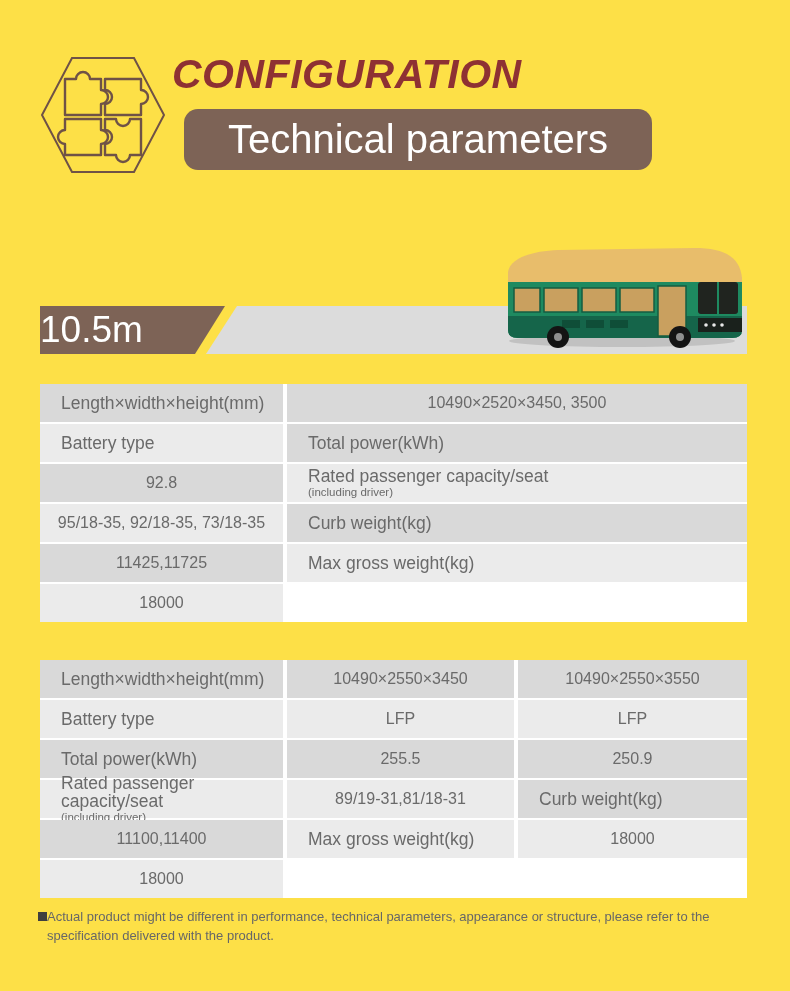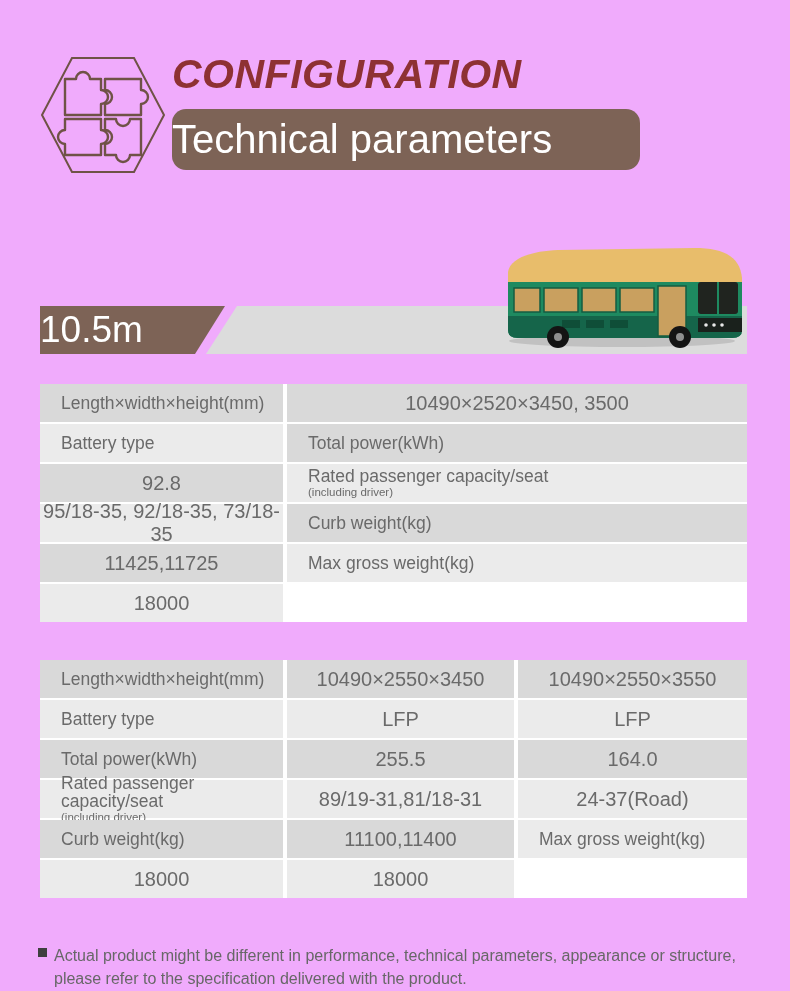--- a/index.html
+++ b/index.html
@@ -1,31 +1,31 @@
 <!DOCTYPE html>
 <html><head>
 <meta charset="utf-8">
 <style>
   * { margin:0; padding:0; box-sizing:border-box; }
   html,body { background:#ffffff; }
   .page {
-    position:relative; width:790px; height:991px; background:#f0abfc;
+    position:relative; width:790px; height:991px; background:#fde047;
     font-family:"Liberation Sans", sans-serif; overflow:hidden;
   }
   
   .hex-wrap { position:absolute; left:40px; top:56px; width:126px; height:118px; }
   .cfg-title {
     position:absolute; left:172px; top:53px;
     font-size:41px; line-height:1.05; font-weight:bold; font-style:italic;
     color:#8e3133; letter-spacing:0.5px; white-space:nowrap;
   }
   .pill {
-    position:absolute; left:172px; top:109px; width:468px; height:61px;
+    position:absolute; left:184px; top:109px; width:468px; height:61px;
     background:#7d6356; border-radius:14px;
-    display:flex; align-items:center; 
+    display:flex; align-items:center; justify-content:center;
     color:#ffffff; font-size:40px; white-space:nowrap;
   }
   
   .band-gray {
     position:absolute; left:206px; top:306px; width:541px; height:48px;
     background:#dcdcdc;
     clip-path:polygon(31px 0, 100% 0, 100% 100%, 0 100%);
   }
   .size-badge {
     position:absolute; left:40px; top:306px; width:185px; height:48px;
@@ -41,25 +41,25 @@
     background:#ffffff;
   }
   .t1 { top:384px; grid-template-columns:243px 1fr; }
   .t2 { top:660px; grid-template-columns:243px 227px 1fr; }
   .cell { display:flex; align-items:center; color:#6a6a6a; }
   .cell.d { background:#d9d9d9; }
   .cell.l { background:#ebebeb; }
   .lbl { flex-direction:column; align-items:flex-start; justify-content:center; padding-left:21px; }
   .lbl .lab { font-size:17.5px; line-height:1.08; }
   .lbl .sub { font-size:11.5px; line-height:1.15; }
-  .val { justify-content:center; font-size:20px; text-align:center; }
+  .val { justify-content:center; font-size:16px; text-align:center; }
   
   .footnote {
-    position:absolute; left:38px; top:944px; width:716px;
-    display:flex; gap:7px; font-size:16px; color:#676767; line-height:1.45;
+    position:absolute; left:38px; top:908px; width:716px;
+    display:flex; font-size:13px; color:#676767; line-height:1.45;
   }
   .bullet { width:9px; height:9px; background:#3f3f3f; margin-top:4px; flex:0 0 auto; }
 </style>
 </head>
 <body>
 
 <div class="page">
 
   <div class="hex-wrap">
     <svg width="126" height="118" viewBox="0 0 126 118">
@@ -156,28 +156,27 @@
     <div class="cell lbl l">
         <div class="lab">Battery type</div>
       </div>
     <div class="cell val l">LFP</div>
     <div class="cell val l">LFP</div>
 
     <div class="cell lbl d">
         <div class="lab">Total power(kWh)</div>
       </div>
     <div class="cell val d">255.5</div>
-    <div class="cell val d">164.0</div>
+    <div class="cell val d">250.9</div>
 
     <div class="cell lbl l">
       <div class="lab">Rated passenger capacity/seat</div>
       <div class="sub">(including driver)</div>
     </div>
     <div class="cell val l">89/19-31,81/18-31</div>
-    <div class="cell val l">24-37(Road)</div>
 
     <div class="cell lbl d">
         <div class="lab">Curb weight(kg)</div>
       </div>
     <div class="cell val d">11100,11400</div>
 
     <div class="cell lbl l">
         <div class="lab">Max gross weight(kg)</div>
       </div>
     <div class="cell val l">18000</div>

